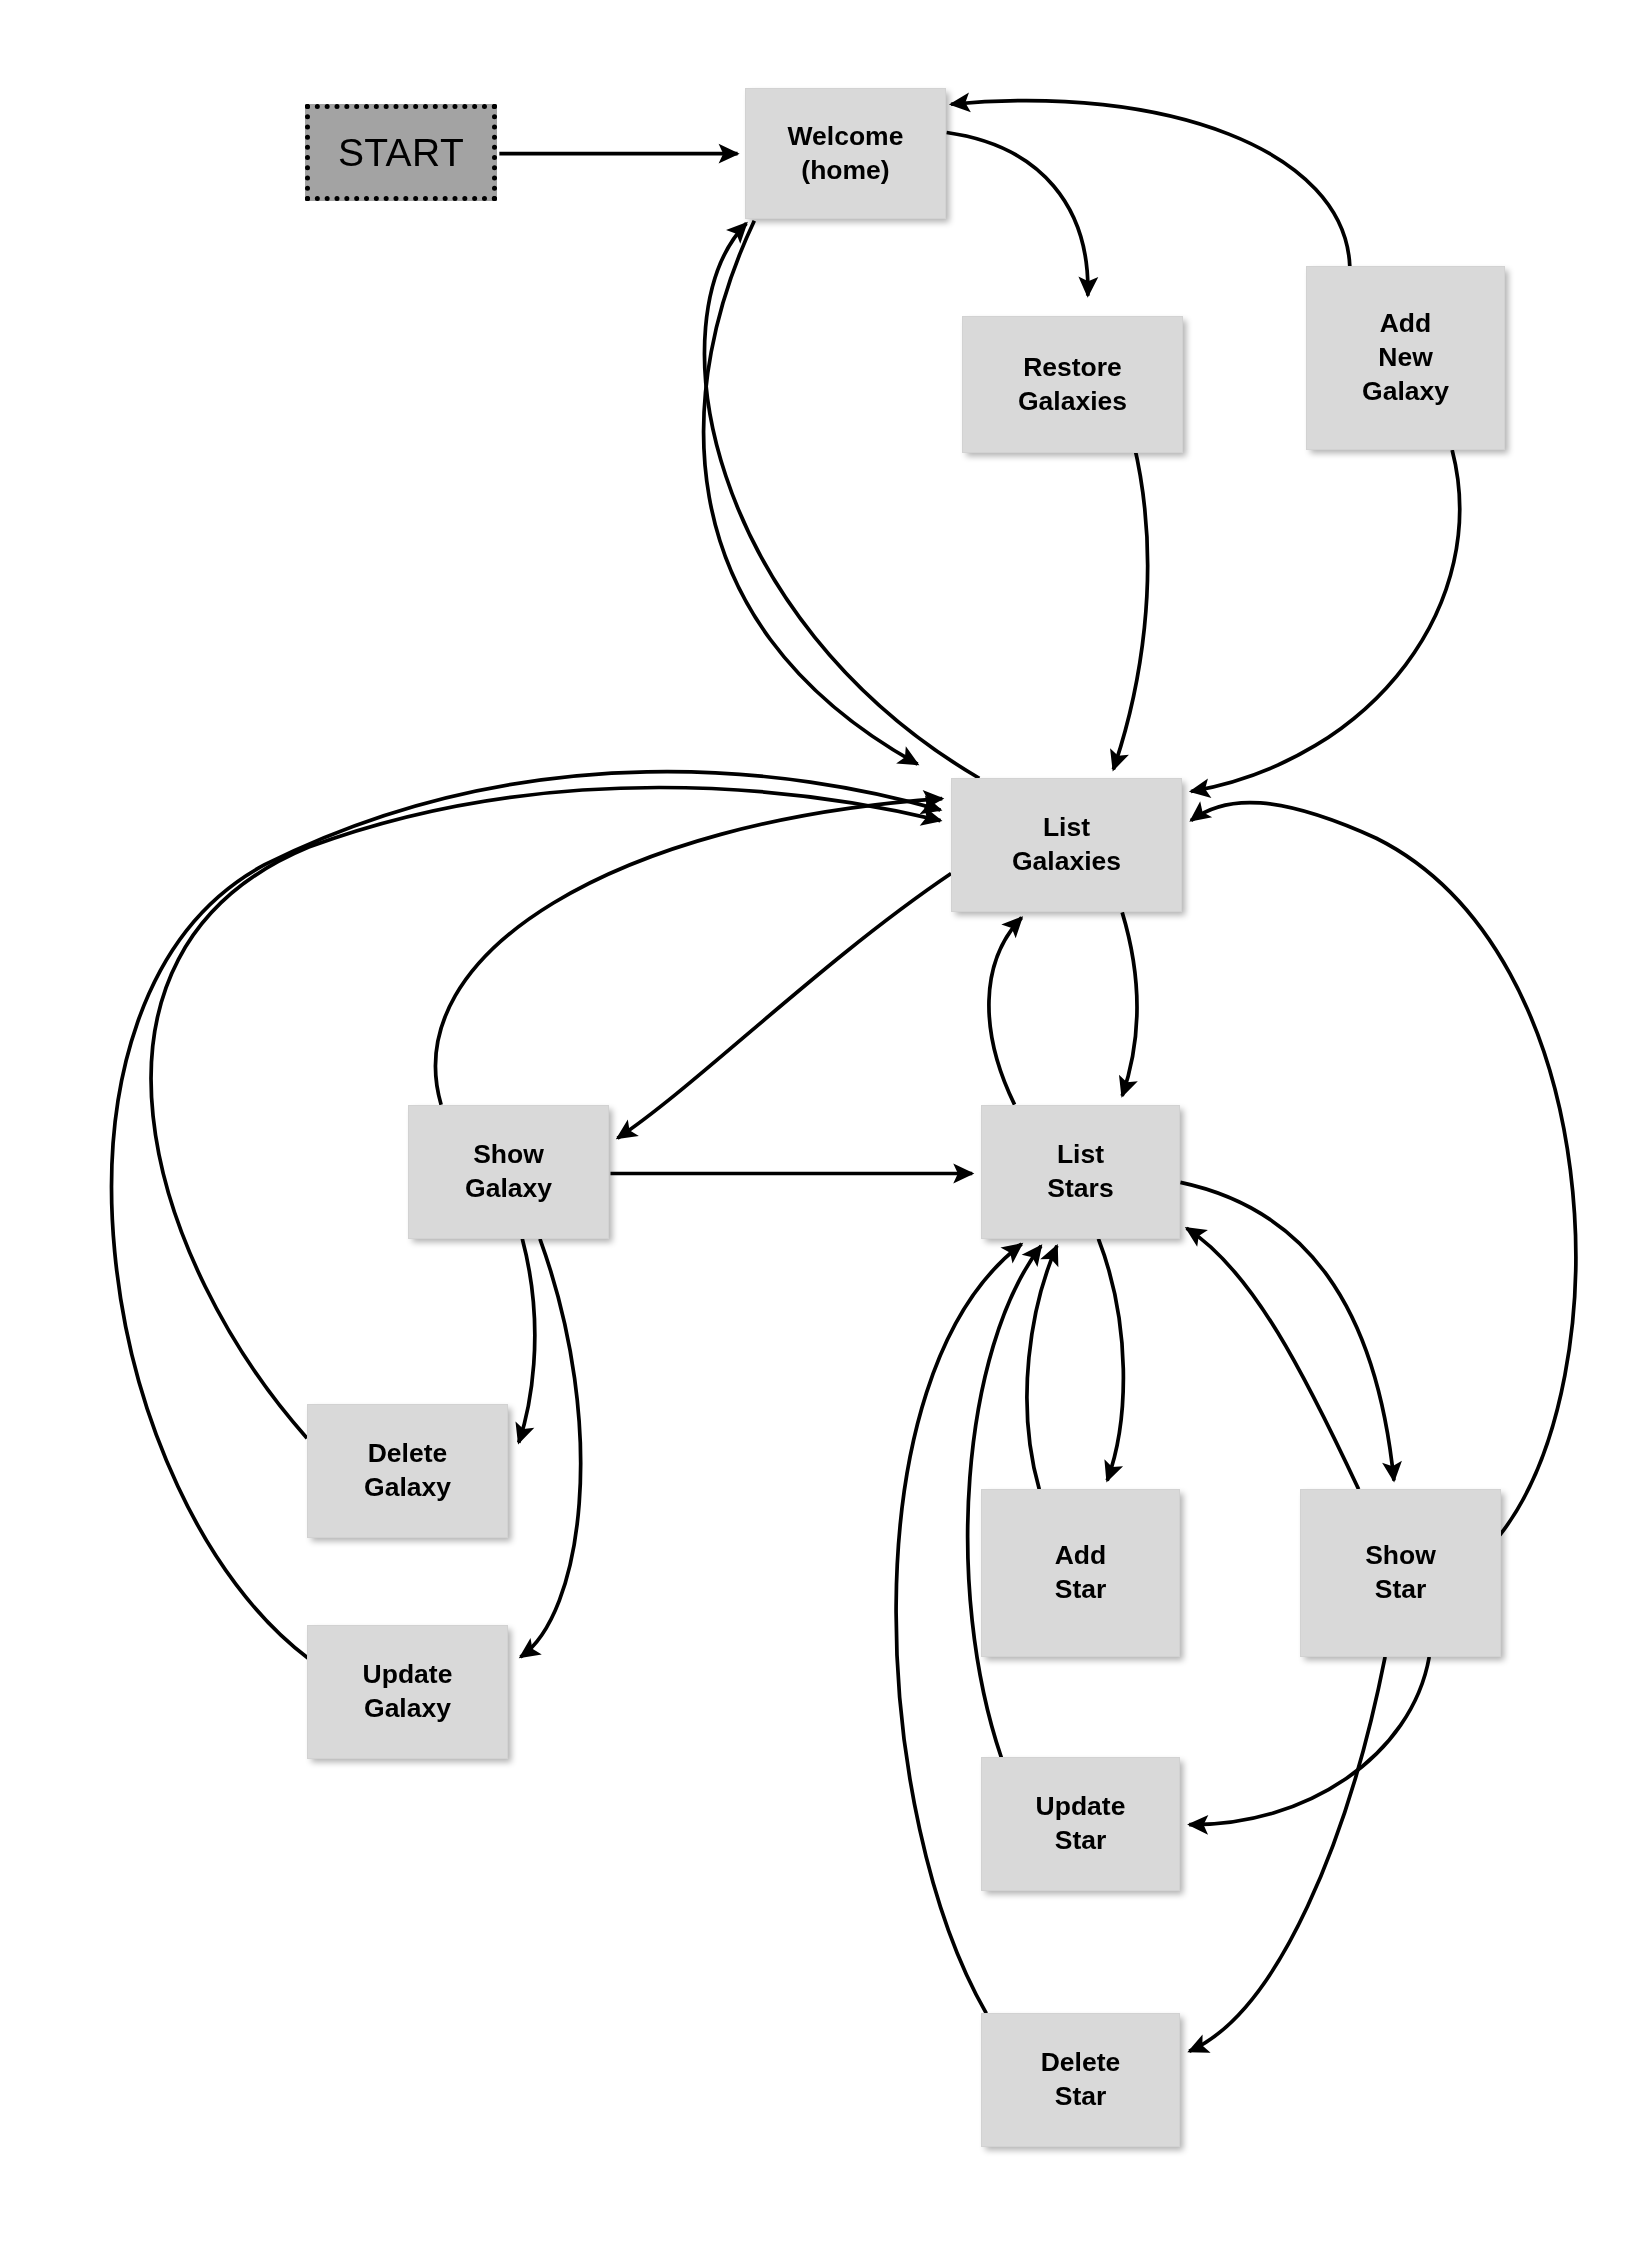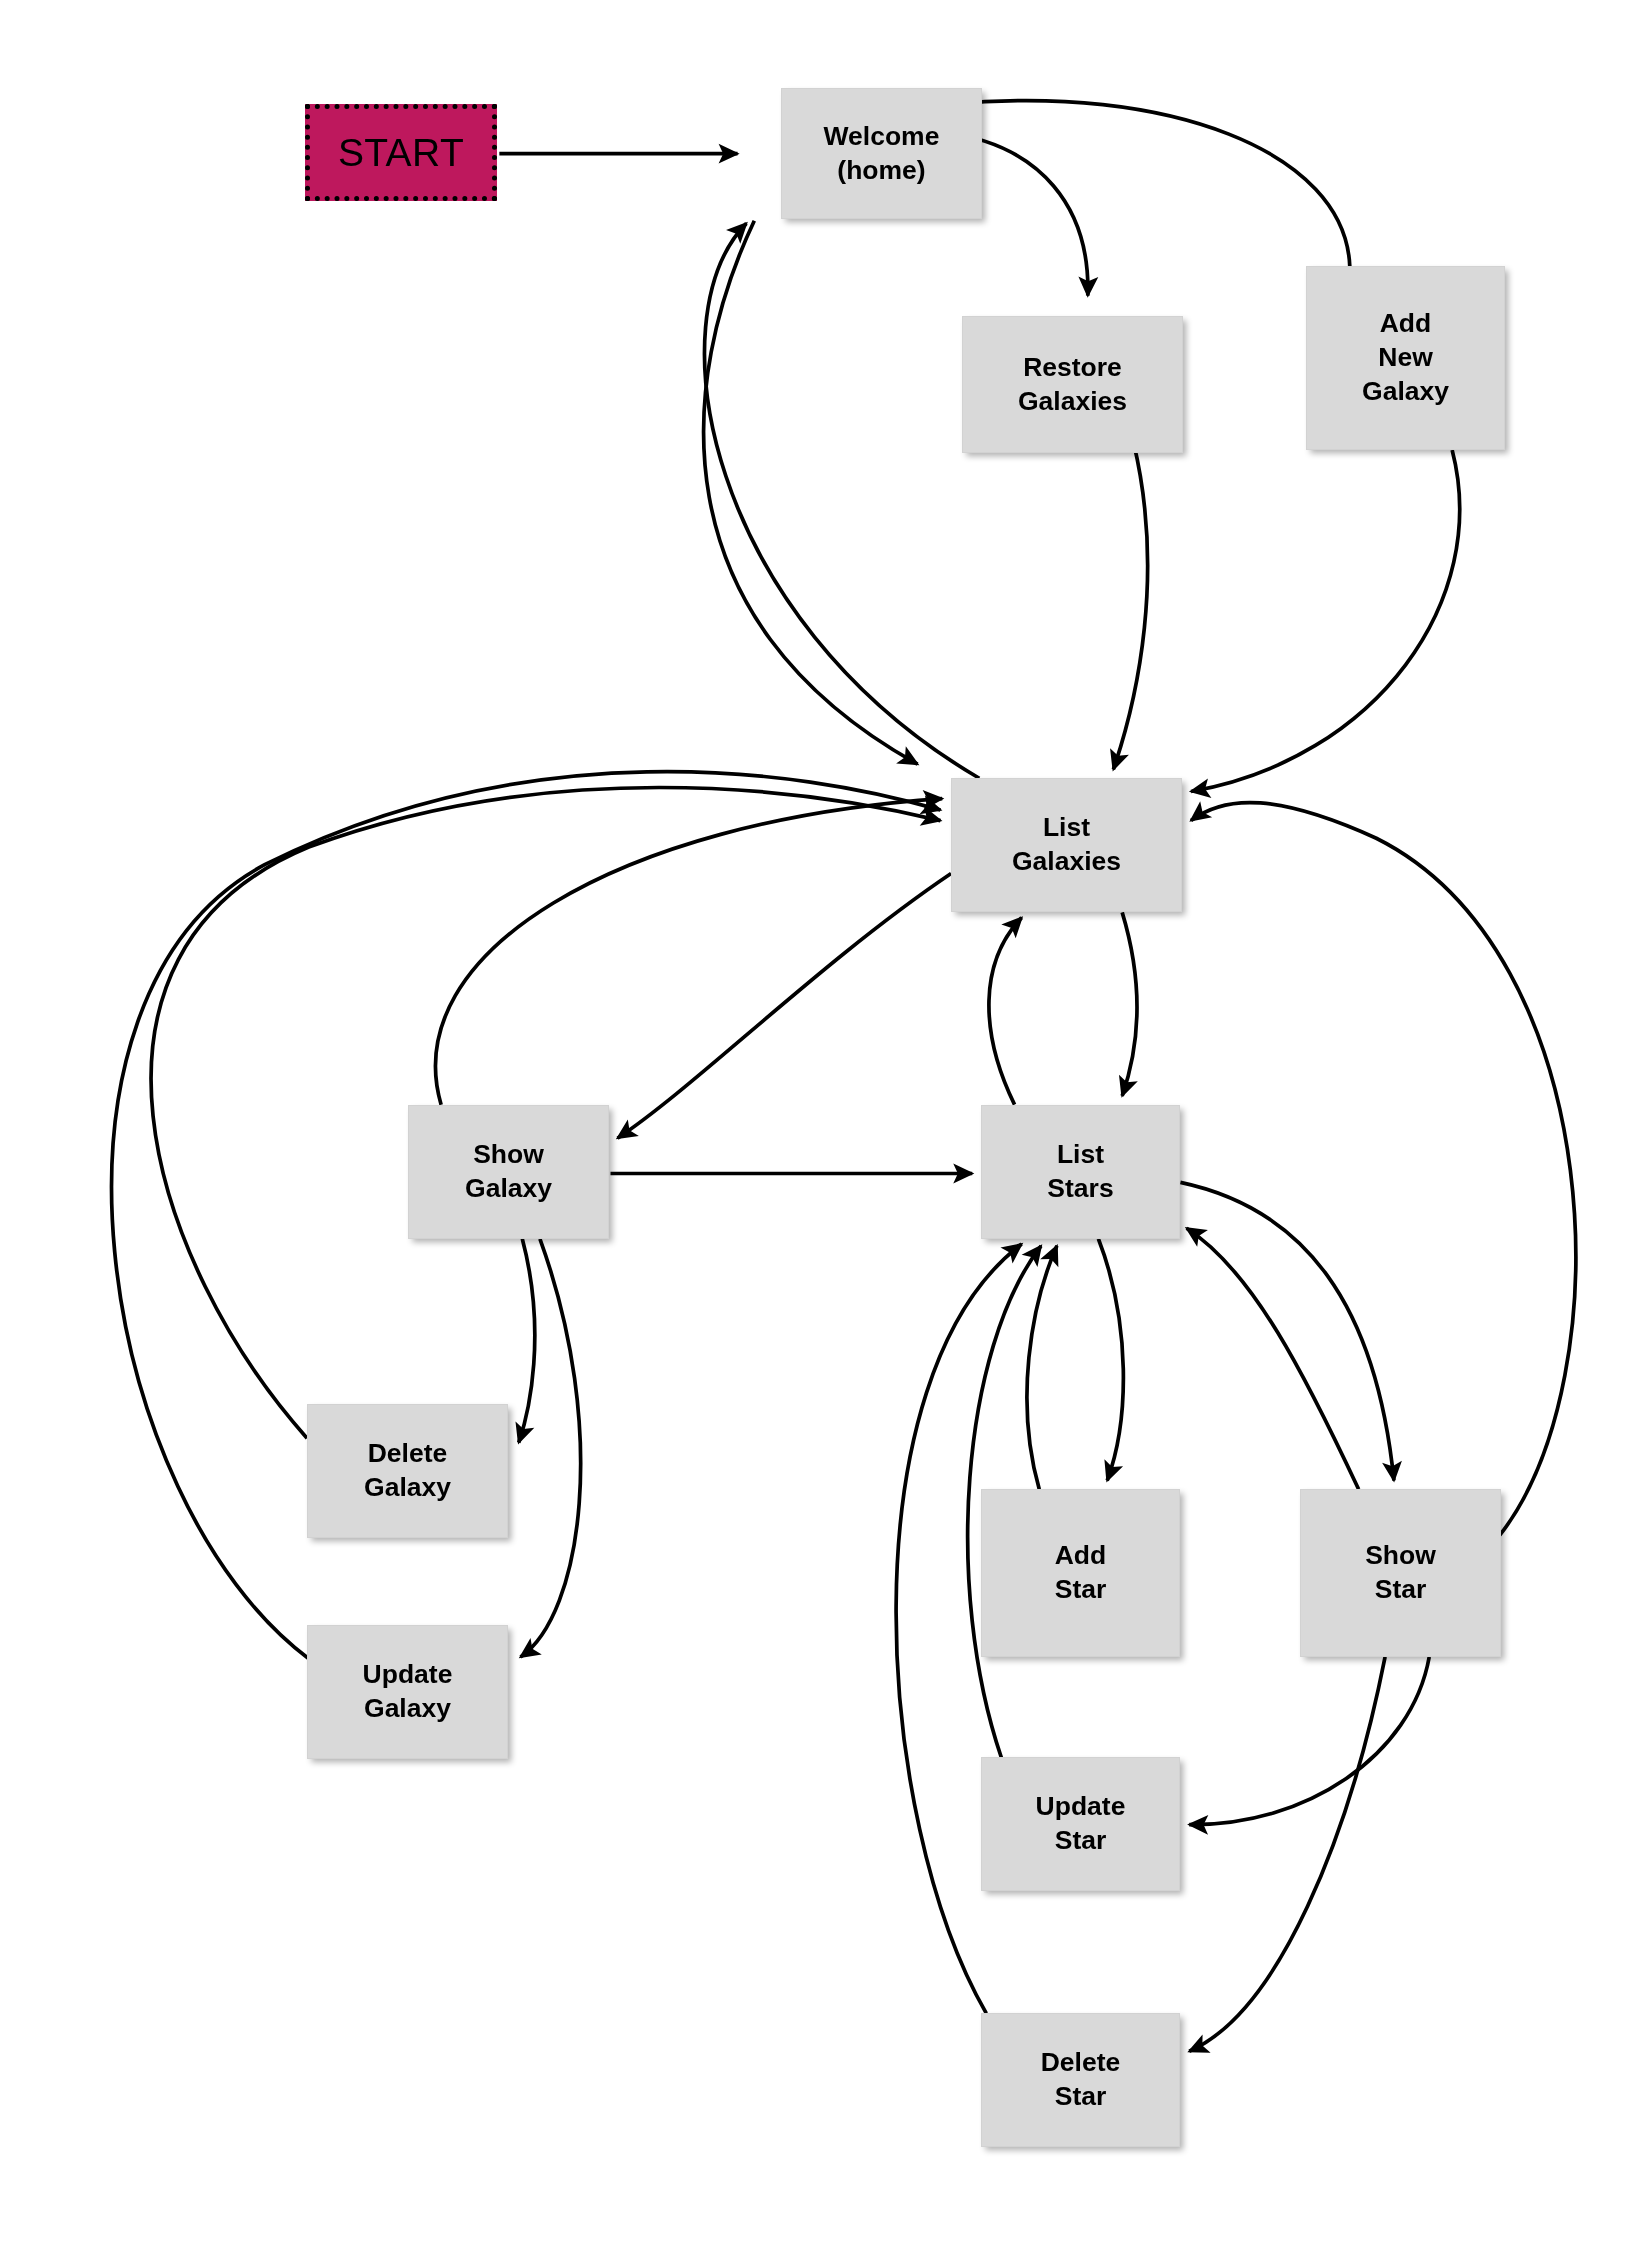--- a/index.html
+++ b/index.html
@@ -33,21 +33,21 @@
     text-align: center;
     color: #000000;
     font-family: "Liberation Sans", sans-serif;
     font-weight: bold;
     font-size: 26.5px;
     line-height: 1.28;
     white-space: pre-line;
     z-index: 3;
   }
   .node.start {
-    background: #be185d;
+    background: #a3a3a3;
     border: 5.3px dotted #000000;
     box-shadow: none;
     font-weight: normal;
     font-size: 39px;
     letter-spacing: 0.4px;
   }
 </style>
 </head>
 <body>
 
@@ -108,21 +108,21 @@
 
       <path d="M 1570 1878 C 1530 2080 1450 2280 1348 2325"></path>
 
       <path d="M 1135 1992 C 1070 1800 1090 1530 1180 1412"></path>
 
       <path d="M 1118 2282 C 990 2060 960 1560 1158 1410"></path>
     </g>
   </svg>
 
   <div class="node start" style="left: 305px; top: 104px; width: 192px; height: 97px;">START</div>
-  <div class="node" style="left: 745px; top: 88px; width: 201px; height: 131px; margin-left: 36px;">Welcome
+  <div class="node" style="left: 745px; top: 88px; width: 201px; height: 131px;">Welcome
 (home)</div>
   <div class="node" style="left: 962px; top: 316px; width: 221px; height: 137px;">Restore
 Galaxies</div>
   <div class="node" style="left: 1306px; top: 266px; width: 199px; height: 184px;">Add
 New
 Galaxy</div>
   <div class="node" style="left: 951px; top: 778px; width: 231px; height: 134px;">List
 Galaxies</div>
   <div class="node" style="left: 408px; top: 1105px; width: 201px; height: 134px;">Show
 Galaxy</div>

